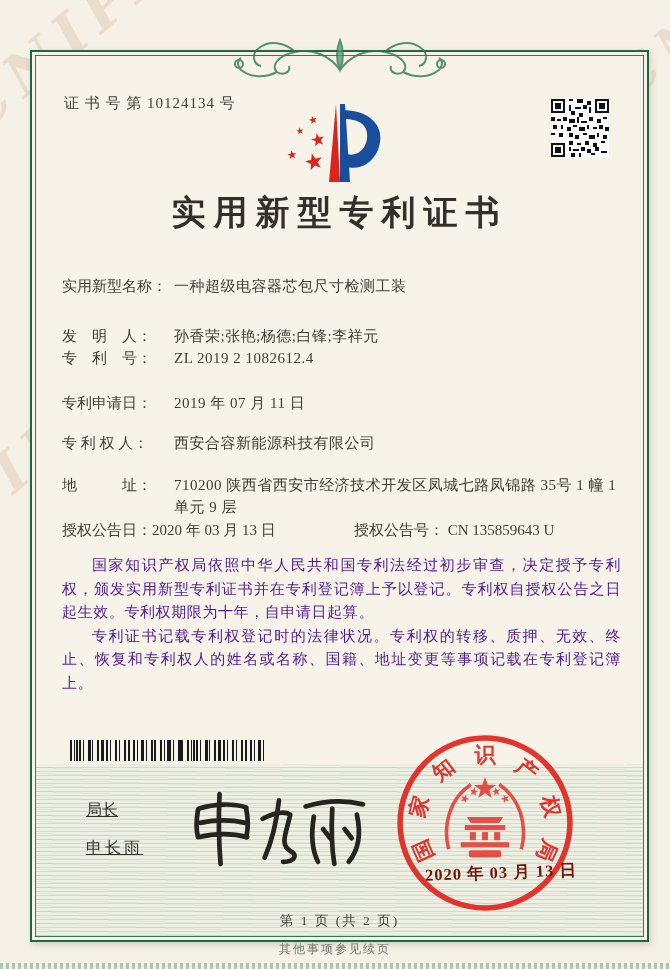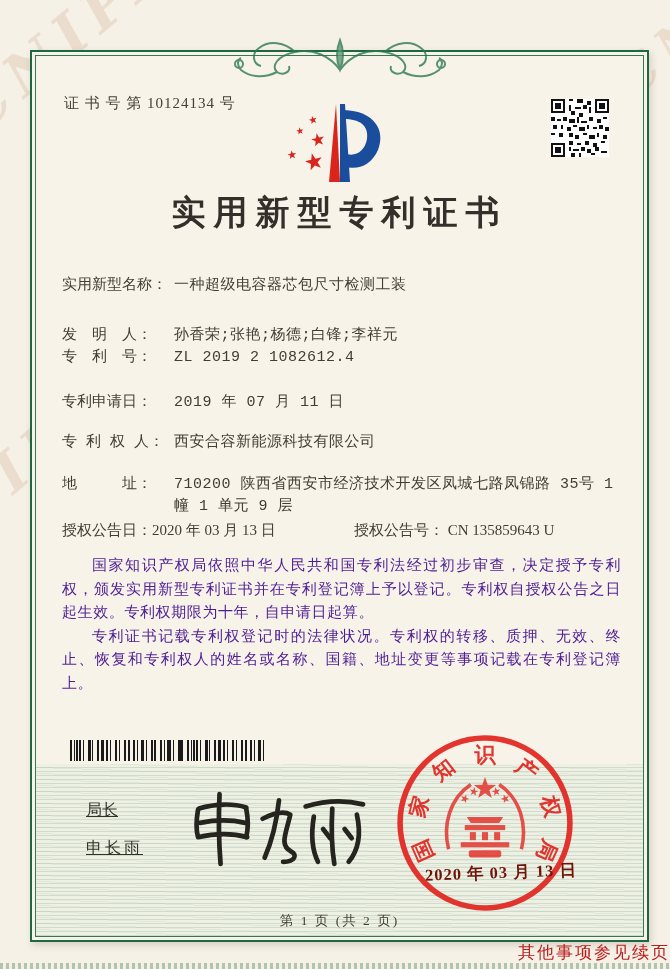--- a/index.html
+++ b/index.html
@@ -16,21 +16,21 @@
   .cert{position:absolute;left:30px;top:50px;width:615px;height:888px;
         border:2.5px solid #1e6742;background:#f8f3e9;box-shadow:2px 3px 7px rgba(60,60,40,.18);}
   .inner{position:absolute;left:3px;top:3px;right:3px;bottom:3px;border:1px solid #337a51;}
   .ornament{position:absolute;left:50%;top:-26px;transform:translateX(-50%);}
   .certno{position:absolute;left:32px;top:42px;font-size:15px;letter-spacing:1px;color:#44403a;}
   .logo{position:absolute;left:246px;top:46px;}
   .qr{position:absolute;left:519px;top:47px;}
   .title{position:absolute;left:0;top:138px;width:100%;text-align:center;margin:0;
          font-size:34px;font-weight:bold;letter-spacing:8px;color:#33302b;}
   .content{position:absolute;left:30px;top:223px;right:26px;font-size:15px;color:#413d36;}
-  .frow{display:flex;line-height:22px;font-family:Liberation Mono, monospace;}
+  .frow{display:flex;line-height:22px;}
   .frow .lab{flex:0 0 112px;white-space:pre;}
   .frow .val{flex:1;letter-spacing:.5px;}
   .mb1{margin-bottom:28px;}.mb2{}.mb3{margin-bottom:23px;}
   .mb4{margin-bottom:18px;justify-content:flex-end;}.mb5{margin-bottom:20px;}.mb6{margin-bottom:1px;}
   .grant{display:flex;line-height:22px;margin-top:1px;}
   .grant .p1{flex:0 0 292px;display:flex;}
   .paras{margin-top:13px;}
   .paras p{margin:0;text-indent:2em;line-height:23.5px;letter-spacing:.6px;text-align:justify;color:#4c1d95;}
   .pattern{position:absolute;left:4px;right:4px;top:712px;height:172px;
            background:
@@ -44,22 +44,22 @@
   .signer{position:absolute;left:54px;top:748px;font-size:16px;color:#32312c;
           font-family:"Liberation Sans","DejaVu Sans",sans-serif;}
   .signer div{line-height:20px;text-decoration:underline;}
   .signer .nm{margin-top:18px;letter-spacing:3px;}
   .sig{position:absolute;left:150px;top:736px;}
   .seal{position:absolute;left:362px;top:680px;opacity:.92;}
   .sealdate{position:absolute;left:374px;top:810px;width:190px;text-align:center;font-size:16.5px;
             font-weight:bold;letter-spacing:1px;color:#701409;transform:rotate(-2deg);}
   .pageno{position:absolute;left:0;bottom:10px;width:100%;text-align:center;font-size:13.5px;
           letter-spacing:2px;color:#45413a;}
-  .contnote{position:absolute;left:0;top:941px;width:670px;text-align:right;font-size:17px;
-            letter-spacing:2px;color:#b91c1c;}
+  .contnote{position:absolute;left:0;top:941px;width:670px;text-align:center;font-size:12px;
+            letter-spacing:2px;color:#737373;}
   .bottomedge{position:absolute;left:0;bottom:0;width:670px;height:6px;
             background:repeating-linear-gradient(90deg, rgba(46,110,72,.35) 0 3px, rgba(240,240,225,.4) 3px 6px);}
   svg text{font-family:"Liberation Serif","DejaVu Serif",serif;}
 </style>
 </head>
 <body>
 
 <div>
 
   <div class="wm wm1">CNIPA</div>

